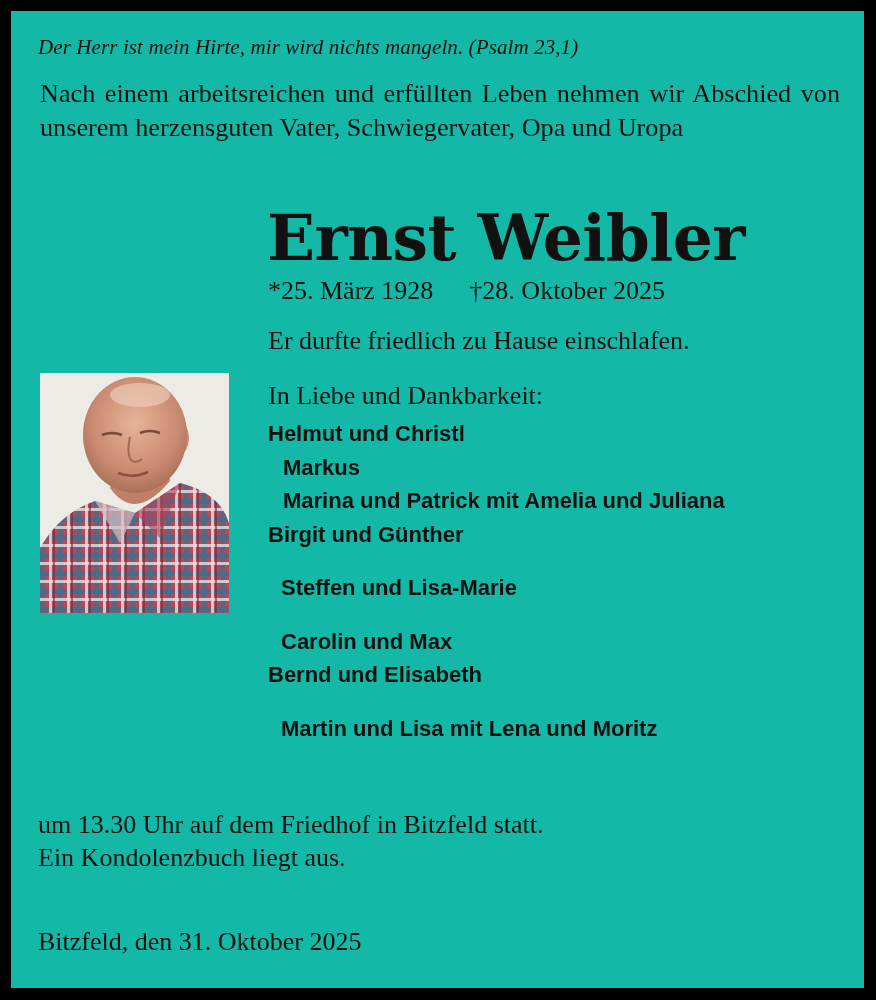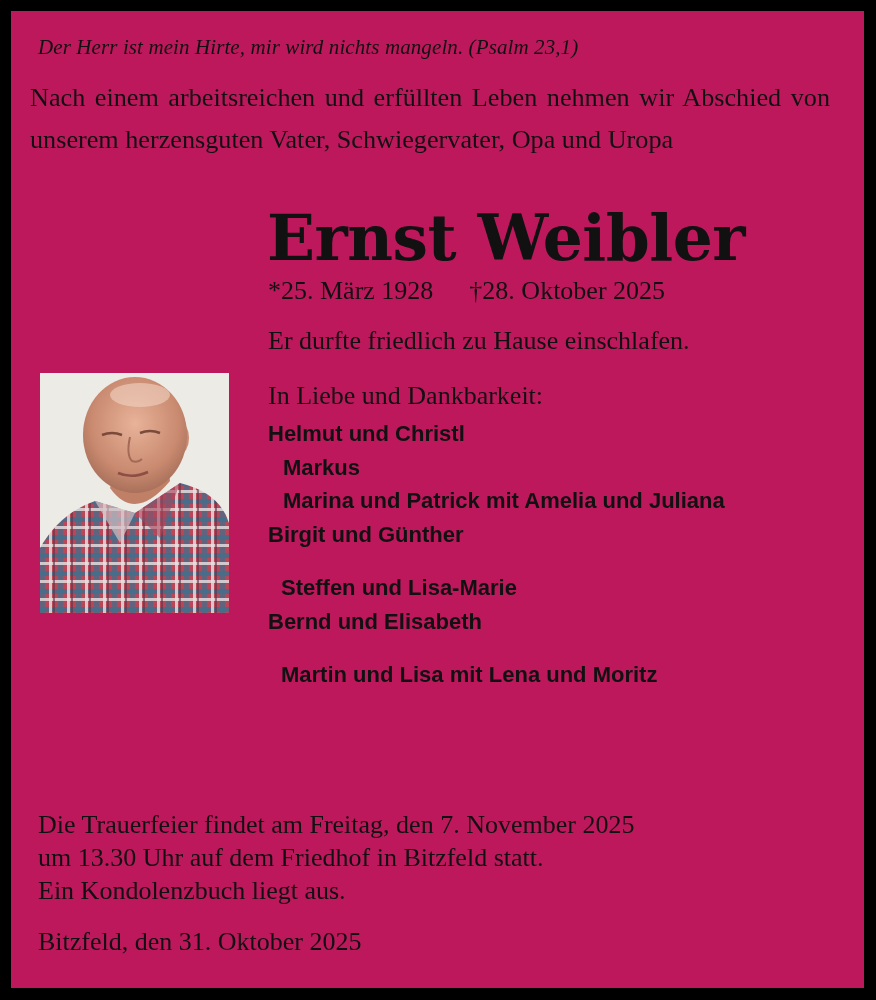--- a/index.html
+++ b/index.html
@@ -14,37 +14,37 @@
       overflow: hidden;
       font-family: "DejaVu Serif", "Liberation Serif", serif;
       color: #111111;
     }
     .card {
       position: absolute;
       left: 11px;
       top: 11px;
       width: 853px;
       height: 977px;
-      background: #be185d;
+      background: #14b8a6;
     }
     .abs { position: absolute; white-space: nowrap; }
     .psalm {
       left: 27px; top: 24px;
       font-family: "Liberation Serif", serif;
       font-style: italic;
       font-size: 21px;
       letter-spacing: 0.1px;
     }
     .intro {
-      left: 19px; top: 66px;
+      left: 29px; top: 66px;
       width: 800px;
       white-space: normal;
       font-family: "Liberation Serif", serif;
       font-size: 26.2px;
-      line-height: 42px;
+      line-height: 34px;
       text-align: justify;
       text-align-last: left;
     }
     .name {
       left: 256px; top: 190px;
       font-family: "DejaVu Serif", serif;
       font-weight: bold;
       font-size: 63px;
       letter-spacing: -0.5px;
     }
@@ -152,25 +152,25 @@
   </div>
 
   <div class="abs thanks">In Liebe und Dankbarkeit:</div>
 
   <div class="abs family">
     <div class="row lvl1">Helmut und Christl</div>
     <div class="row lvl2">Markus</div>
     <div class="row lvl2">Marina und Patrick mit Amelia und Juliana</div>
     <div class="row lvl1">Birgit und Günther</div>
     <div class="row lvl2b">Steffen und Lisa-Marie</div>
+    <div class="row lvl2b">Carolin und Max</div>
     <div class="row lvl1">Bernd und Elisabeth</div>
     <div class="row lvl2b">Martin und Lisa mit Lena und Moritz</div>
   </div>
 
   <div class="abs service">
-    <div>Die Trauerfeier findet am Freitag, den 7. November 2025</div>
     <div>um 13.30 Uhr auf dem Friedhof in Bitzfeld statt.</div>
     <div>Ein Kondolenzbuch liegt aus.</div>
   </div>
 
   <div class="abs closing">Bitzfeld, den 31. Oktober 2025</div>
 
 </div>
 
 </body></html>

